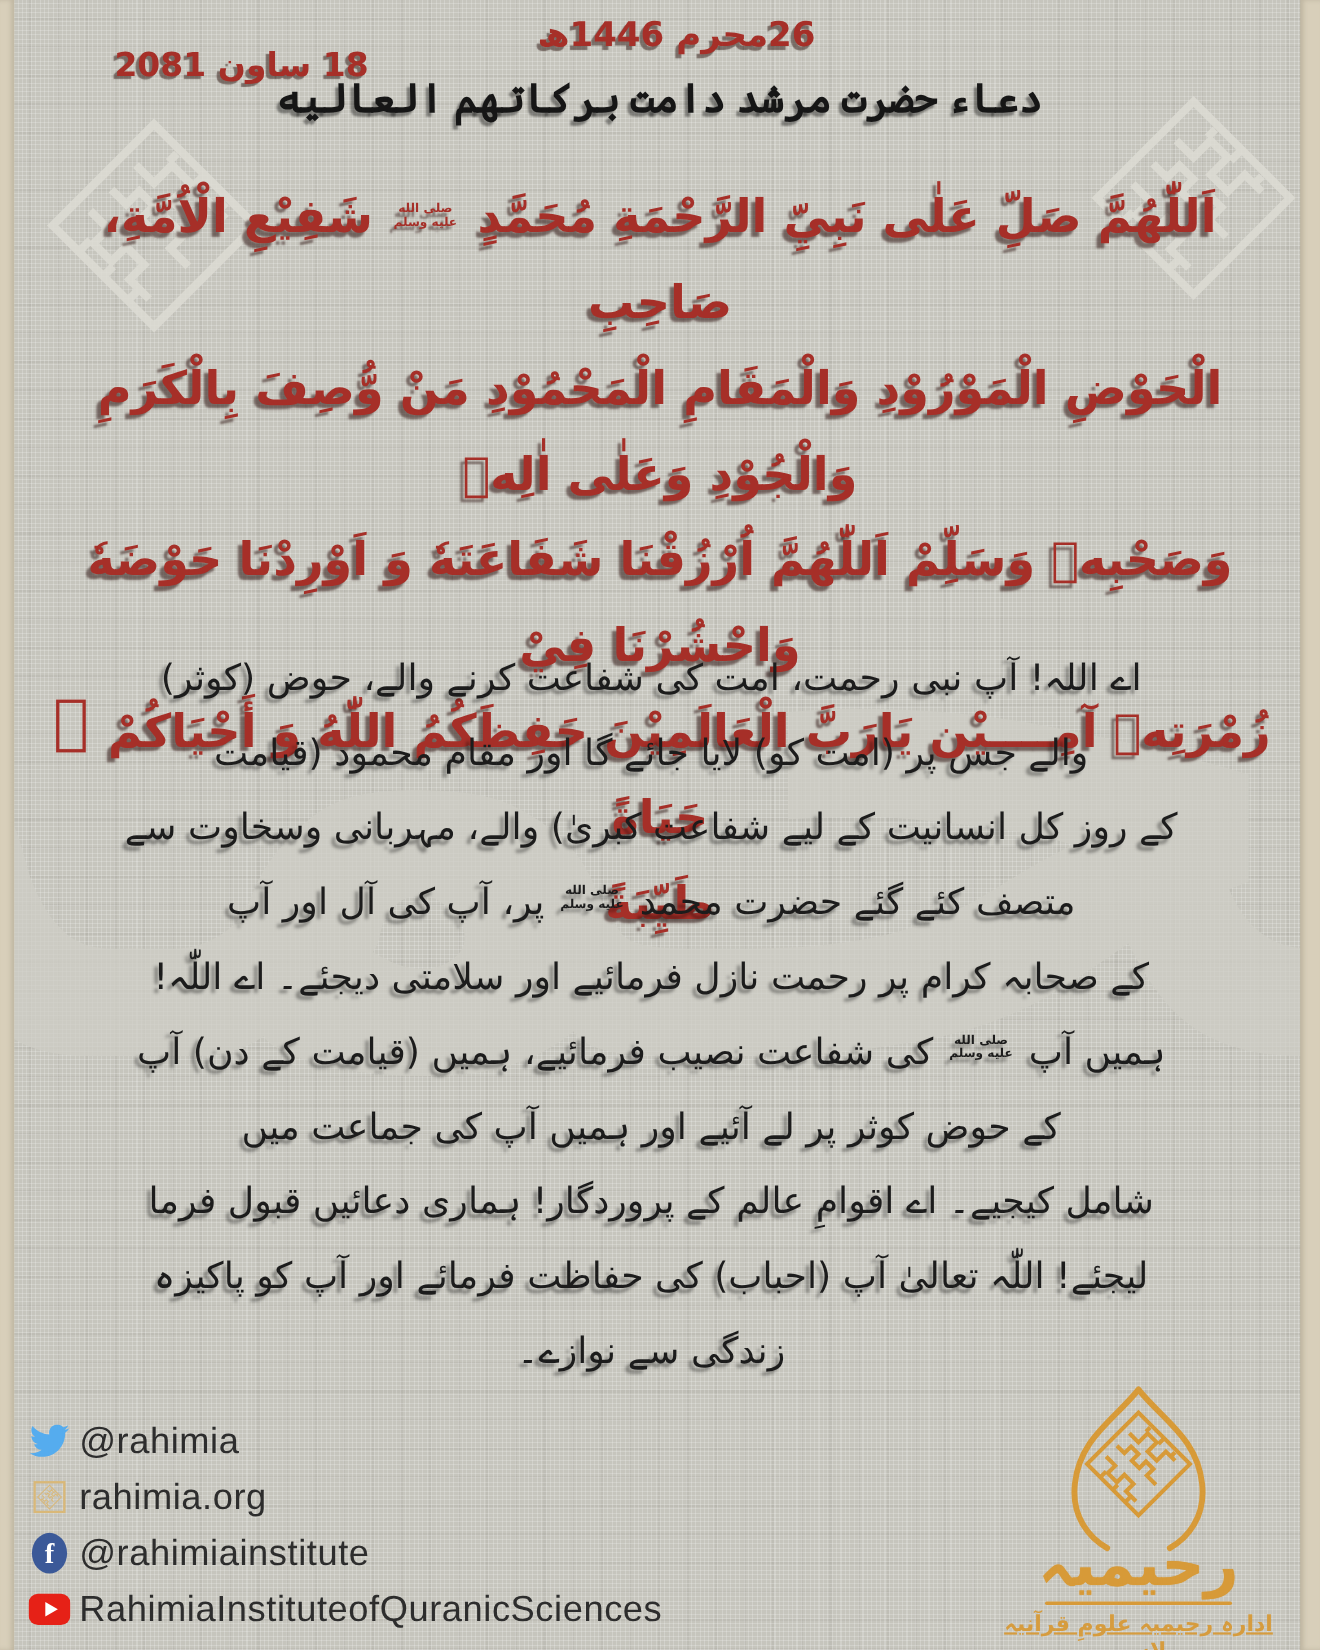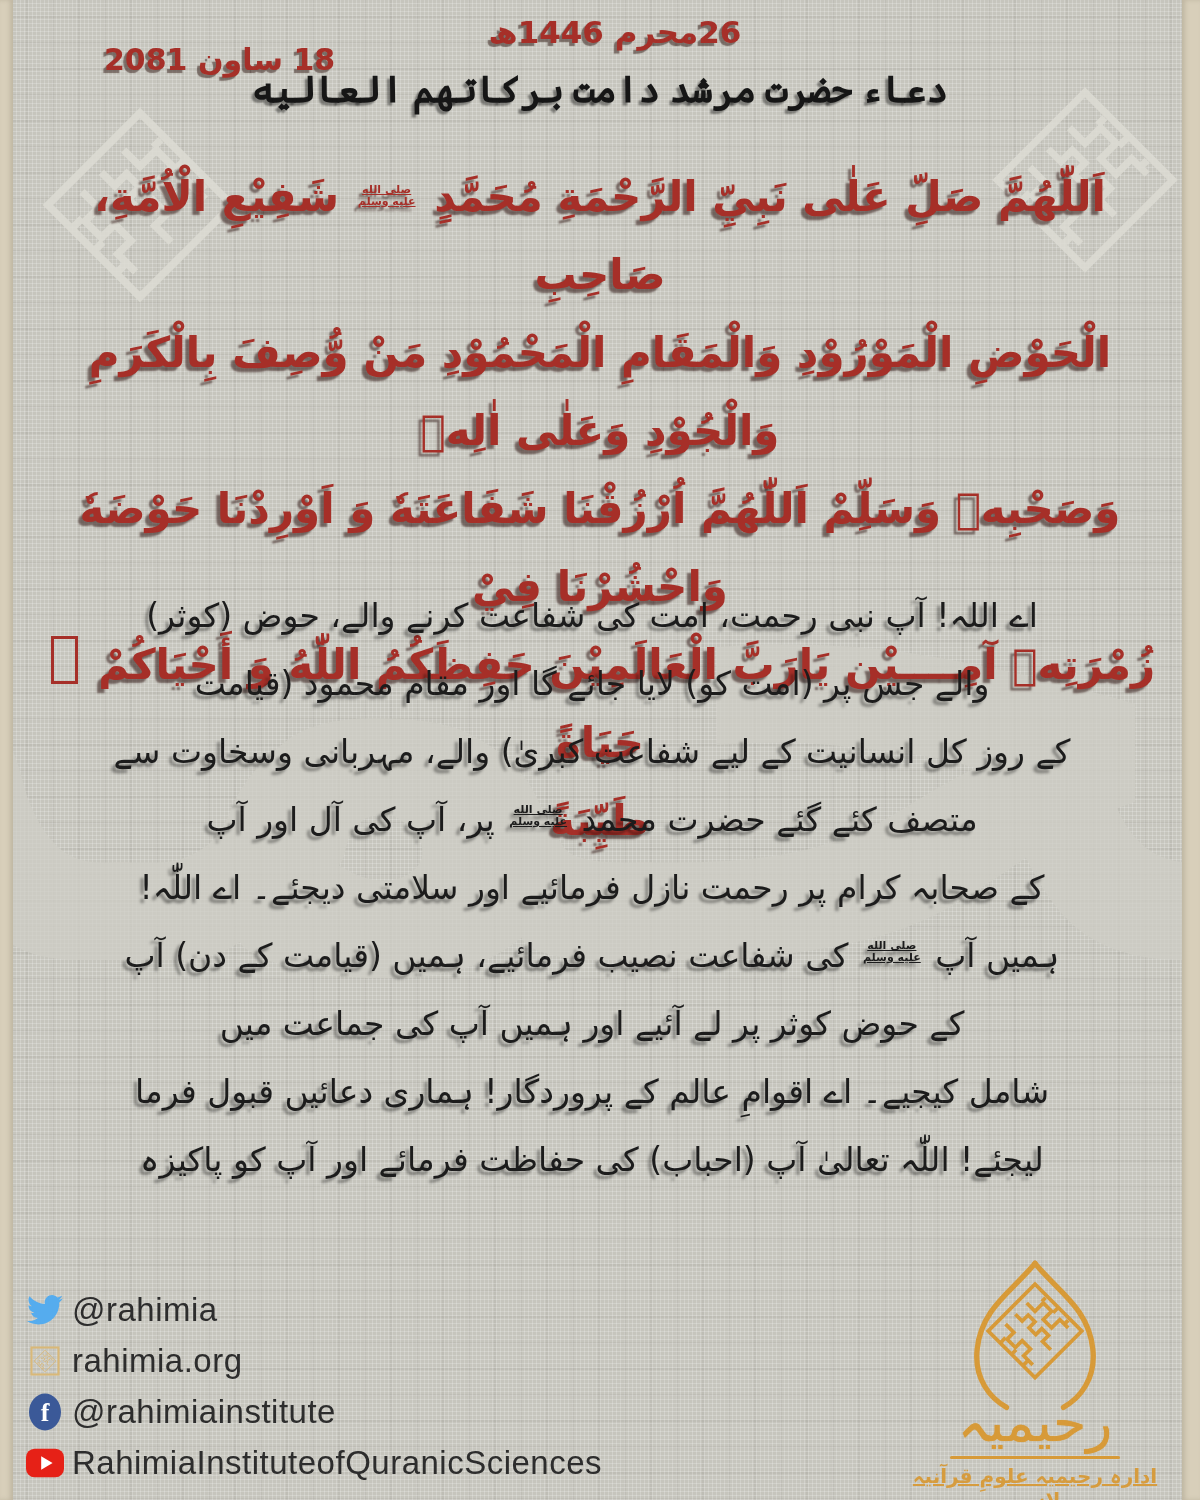--- a/index.html
+++ b/index.html
@@ -51,38 +51,38 @@
 
   
   #urdu{
     position:absolute;z-index:2;top:582px;left:44px;right:60px;
     direction:rtl;text-align:center;font-size:33px;line-height:68px;color:#1c1c1c;
     text-shadow:-4px 4px 3px rgba(0,0,0,.38);
   }
 
   
   .saw{display:inline-block;vertical-align:6px;line-height:1.05;margin:0 4px;}
-  .saw i{display:block;font-style:normal;font-size:11px;font-weight:bold;text-align:center;text-decoration:underline;}
+  .saw i{display:block;font-style:normal;font-size:11px;font-weight:bold;text-align:center;}
 
   
   .tofu{display:inline-block;width:.5em;height:1em;border:.09em solid currentColor;
         vertical-align:-.12em;margin:0 .14em;}
 
   
   #social{position:absolute;z-index:2;left:26px;bottom:18px;}
   .soc-row{display:flex;align-items:center;margin-top:13px;}
   .soc-ic{width:38px;height:38px;flex:0 0 38px;margin-right:8px;display:flex;align-items:center;justify-content:center;}
   .soc-ic svg{display:block;}
   .soc-txt{font-family:"Liberation Sans",sans-serif;font-size:33px;color:#2d2d2d;letter-spacing:.5px;}
 
   
   #logo{position:absolute;z-index:2;left:905px;top:1258px;width:260px;text-align:center;color:#d79a38;}
   #logo .arch{width:190px;height:160px;margin:0 auto;position:relative;}
   #logo .arch svg{display:block;width:100%;height:100%;}
-  #logo .word{direction:rtl;font-size:54px;font-weight:normal;line-height:1;margin-top:-22px;
+  #logo .word{direction:rtl;font-size:54px;font-weight:bold;line-height:1;margin-top:-22px;
               text-shadow:0 0 1px #d79a38;}
   #logo .rule{width:170px;height:3px;background:#d79a38;margin:6px auto 5px auto;border-radius:2px;}
   #logo .caption{direction:rtl;font-size:20px;font-weight:bold;opacity:.95;text-decoration:underline;}
 </style>
 </head>
 <body>
 
 <svg width="0" height="0" style="position:absolute">
   <defs>
     <g id="kuficMotif" fill="none" stroke="currentColor" stroke-width="7">
@@ -131,20 +131,21 @@
   <div id="urdu">
       <div class="ur-line">اے اللہ! آپ نبی رحمت، امت کی شفاعت کرنے والے، حوض (کوثر)</div>
       <div class="ur-line">والے جس پر (امت کو) لایا جائے گا اور مقام محمود (قیامت</div>
       <div class="ur-line">کے روز کل انسانیت کے لیے شفاعت کبریٰ) والے، مہربانی وسخاوت سے</div>
       <div class="ur-line">متصف کئے گئے حضرت محمد <span class="saw"><i>صلى الله</i><i>عليه وسلم</i></span> پر، آپ کی آل اور آپ</div>
       <div class="ur-line">کے صحابہ کرام پر رحمت نازل فرمائیے اور سلامتی دیجئے۔ اے اللّٰہ!</div>
       <div class="ur-line">ہمیں آپ <span class="saw"><i>صلى الله</i><i>عليه وسلم</i></span> کی شفاعت نصیب فرمائیے، ہمیں (قیامت کے دن) آپ</div>
       <div class="ur-line">کے حوض کوثر پر لے آئیے اور ہمیں آپ کی جماعت میں</div>
       <div class="ur-line">شامل کیجیے۔ اے اقوامِ عالم کے پروردگار! ہماری دعائیں قبول فرما</div>
       <div class="ur-line">لیجئے! اللّٰہ تعالیٰ آپ (احباب) کی حفاظت فرمائے اور آپ کو پاکیزہ</div>
+      <div class="ur-line">زندگی سے نوازے۔</div>
     </div>
 
   <div id="social">
     <div class="soc-row">
       <span class="soc-ic">
         <svg width="36" height="30" viewBox="0 0 24 20">
           <path fill="#55ACEE" d="M24 2.4c-.9.4-1.8.7-2.8.8 1-.6 1.8-1.6 2.2-2.7-1 .6-2 1-3.1 1.2C19.4.6 18.1 0 16.7 0c-2.7 0-4.9 2.2-4.9 4.9 0 .4 0 .8.1 1.1C7.7 5.8 4.1 3.8 1.7.9 1.2 1.7 1 2.5 1 3.4c0 1.7.9 3.2 2.2 4.1-.8 0-1.6-.2-2.2-.6v.1c0 2.4 1.7 4.4 3.9 4.8-.4.1-.8.2-1.3.2-.3 0-.6 0-.9-.1.6 2 2.4 3.4 4.6 3.4-1.7 1.3-3.8 2.1-6.1 2.1H0c2.2 1.4 4.8 2.2 7.5 2.2 9.1 0 14-7.5 14-14v-.6c1-.7 1.8-1.6 2.5-2.6z"></path>
         </svg>
       </span>
       <span class="soc-txt">@rahimia</span>

